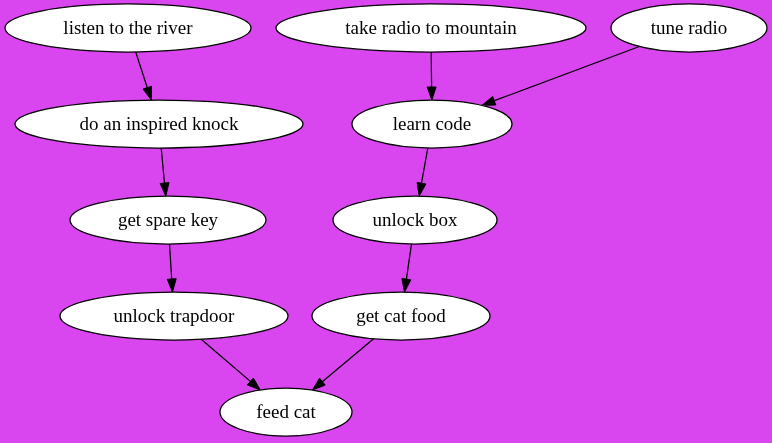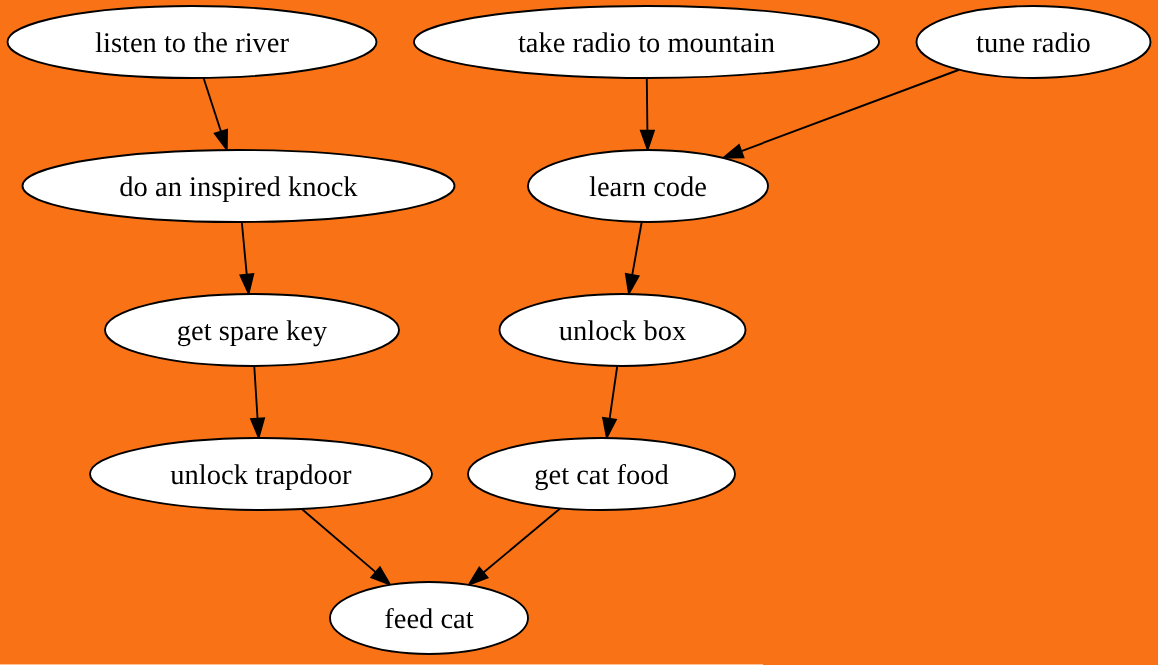--- a/index.html
+++ b/index.html
@@ -10,21 +10,21 @@
   body {
     width: 772px;
     height: 443px;
     overflow: hidden;
     font-family: "Liberation Serif", "DejaVu Serif", serif;
   }
   .graph-canvas {
     position: relative;
     width: 772px;
     height: 443px;
-    background: #f97316;
+    background: #d946ef;
   }
   svg text {
     font-family: "Liberation Serif", "DejaVu Serif", serif;
     font-size: 19px;
     fill: #000000;
   }
 </style>
 </head>
 <body>
 

